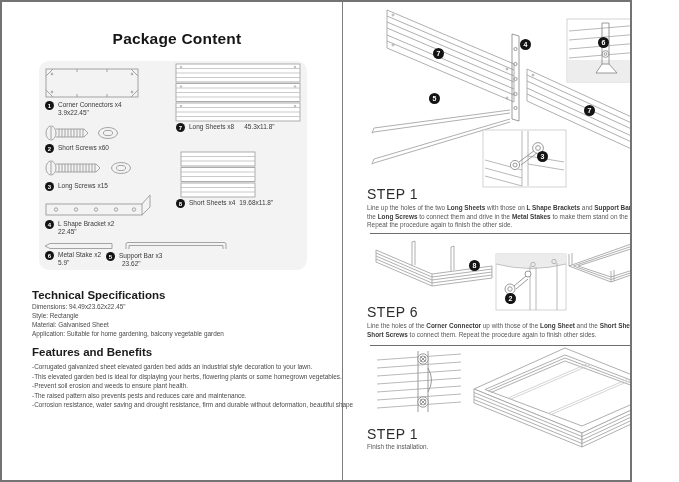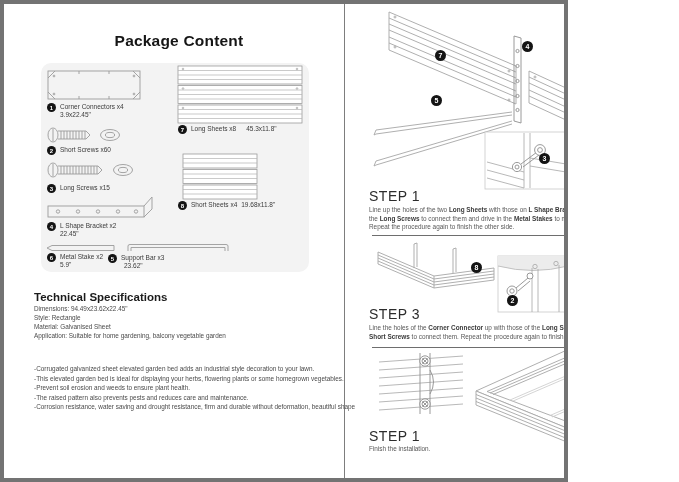--- a/index.html
+++ b/index.html
@@ -1,20 +1,20 @@
 <!DOCTYPE html>
 <html><head>
 <meta charset="utf-8">
 <style>
   * { box-sizing: border-box; margin: 0; padding: 0; }
   html,body { background:#ffffff; }
   body { font-family: "Liberation Sans", sans-serif; }
   .page {
-    position: relative; width: 568px; height: 482px;
-    border: 4px solid #737373; background: #fff; overflow: hidden;
+    position: relative; width: 632px; height: 482px;
+    border: 2px solid #737373; background: #fff; overflow: hidden;
   }
   .abs { position: absolute; }
   .vdiv { position:absolute; left:340px; top:0; width:1px; height:482px; background:#7d7d7d; }
   .hr { position:absolute; height:1px; background:#6e6e6e; }
 
   .pc-title { position:absolute; left:0; top:28px; width:350px; text-align:center;
     font-size:15.5px; font-weight:bold; color:#161616; letter-spacing:0.2px; }
   .pkg-box { position:absolute; left:37px; top:59px; width:268px; height:209px;
     background:#f3f3f3; border-radius:10px; }
 
@@ -188,20 +188,21 @@
   </div>
 
   <div class="h2" style="left:30px;top:287px">Technical Specifications</div>
   <div class="spec-lines">
     <div class="spec-line">Dimensions: 94.49x23.62x22.45"</div>
     <div class="spec-line">Style: Rectangle</div>
     <div class="spec-line">Material: Galvanised Sheet</div>
     <div class="spec-line">Application: Suitable for home gardening, balcony vegetable garden</div>
   </div>
 
+  <div class="h2" style="left:30px;top:344px">Features and Benefits</div>
   <div class="feat-lines">
     <div class="feat-line">-Corrugated galvanized sheet elevated garden bed adds an industrial style decoration to your lawn.</div>
     <div class="feat-line">-This elevated garden bed is ideal for displaying your herbs, flowering plants or some homegrown vegetables.</div>
     <div class="feat-line">-Prevent soil erosion and weeds to ensure plant health.</div>
     <div class="feat-line">-The raised pattern also prevents pests and reduces care and maintenance.</div>
     <div class="feat-line">-Corrosion resistance, water saving and drought resistance, firm and durable without deformation, beautiful shape</div>
   </div>
 
   <svg class="abs" style="left:345px;top:5px" width="330" height="182" viewBox="0 0 330 182">
 
@@ -313,21 +314,21 @@
       <path d="M222,19 L222,31 M225,18 L225,30"></path>
       <path d="M287,0 L287,8 M290,0 L290,7"></path>
       <path d="M327,12 L327,24 M330,11 L330,23"></path>
       <path d="M264,36 L264,47 M267,35 L267,46"></path>
     </g>
   </svg>
 
   <div class="dg" style="left:467px;top:258px">8</div>
   <div class="dg" style="left:503px;top:291px">2</div>
 
-  <div class="stepT" style="left:365px;top:302px">STEP 3</div>
+  <div class="stepT" style="left:365px;top:302px">STEP 6</div>
   <div class="stepB" style="left:365px;top:320px">
     <span>Line the holes of the </span><span class="b">Corner Connector</span><span> up with those of the </span><span class="b">Long Sheet</span><span> and the </span><span class="b">Short Sheet</span><span>, then use </span><span class="b">Short Screws</span><span> to connect them. Repeat the procedure again to finish other sides.</span>
   </div>
 
   <div class="hr" style="left:368px;top:343px;width:278px"></div>
 
   <svg class="abs" style="left:371px;top:346px" width="92" height="68" viewBox="0 0 92 68">
     <g fill="none" stroke="#a6a6a6" stroke-width="0.8">
       <path d="M4,12 L88,6 M4,20 L88,14 M4,28 L88,22 M4,36 L88,30 M4,44 L88,38 M4,52 L88,46 M4,60 L88,54"></path>
     </g>

